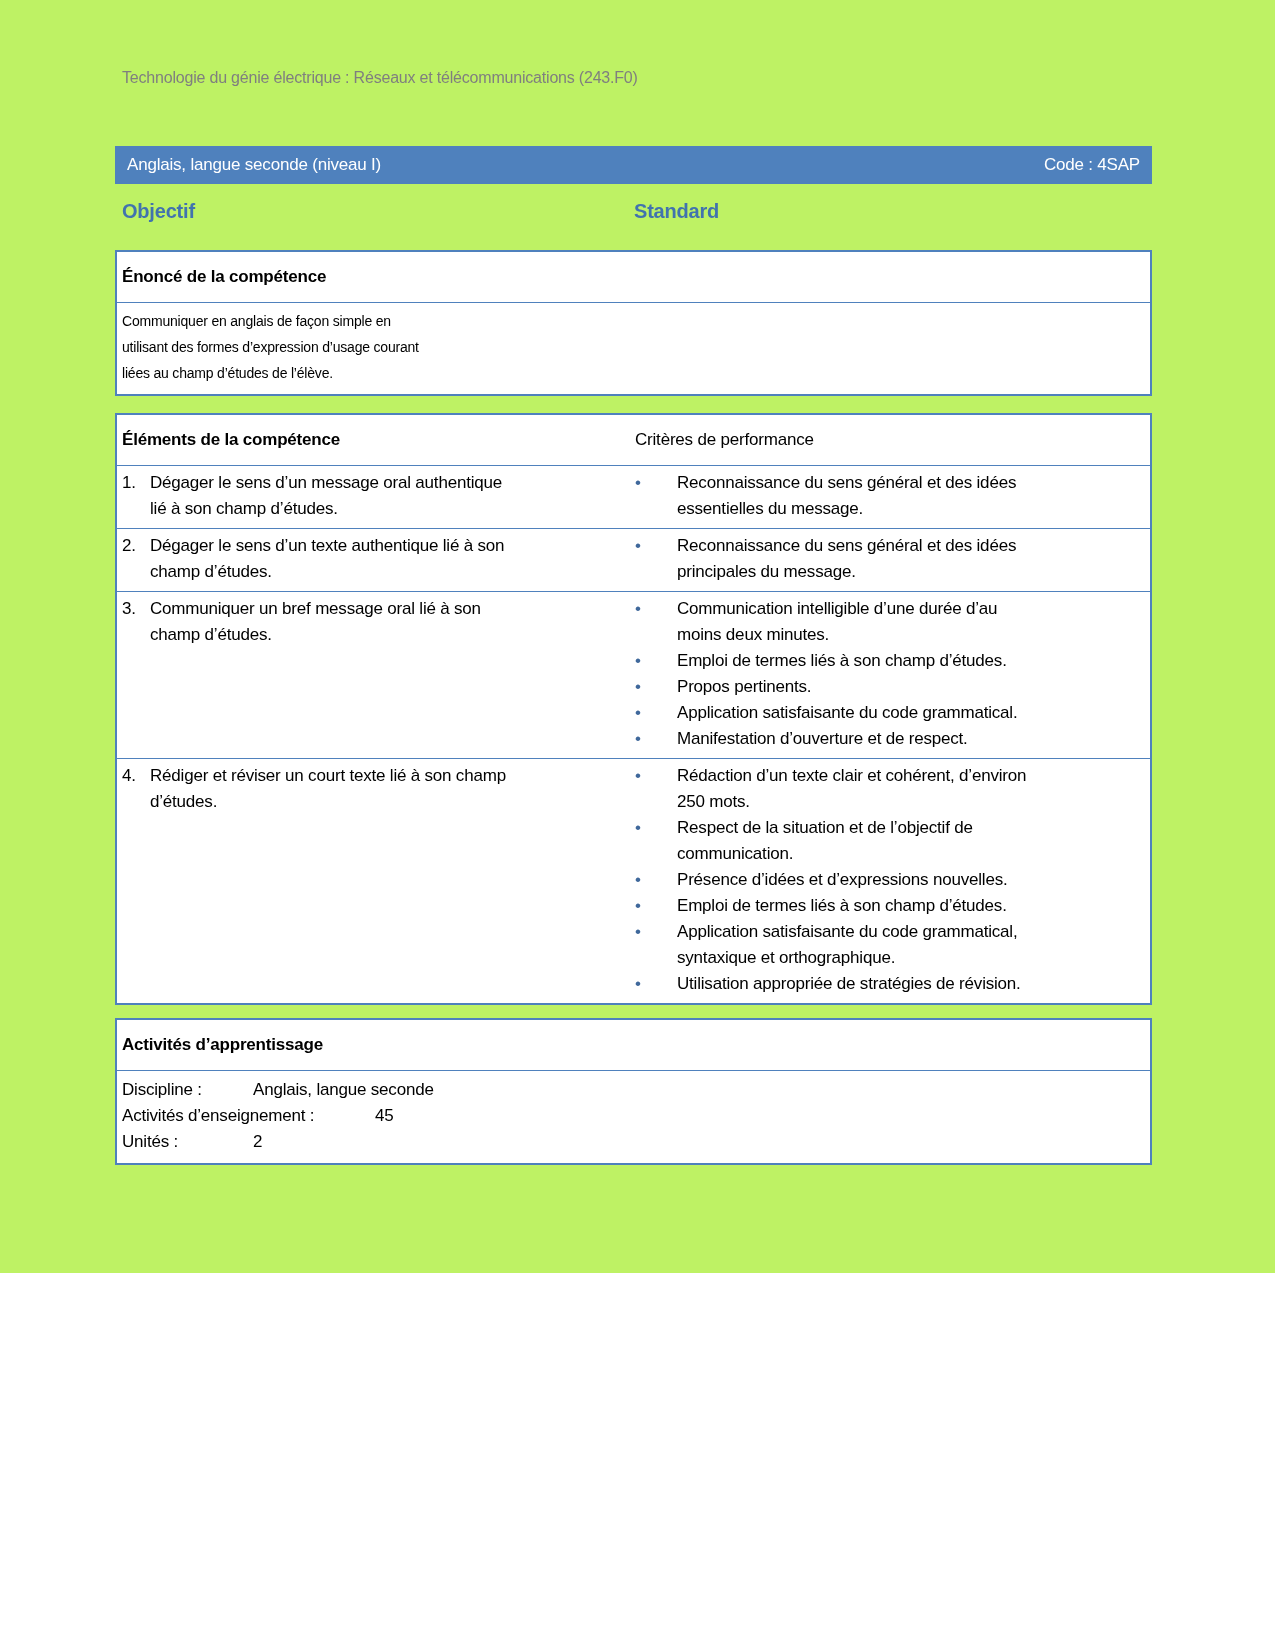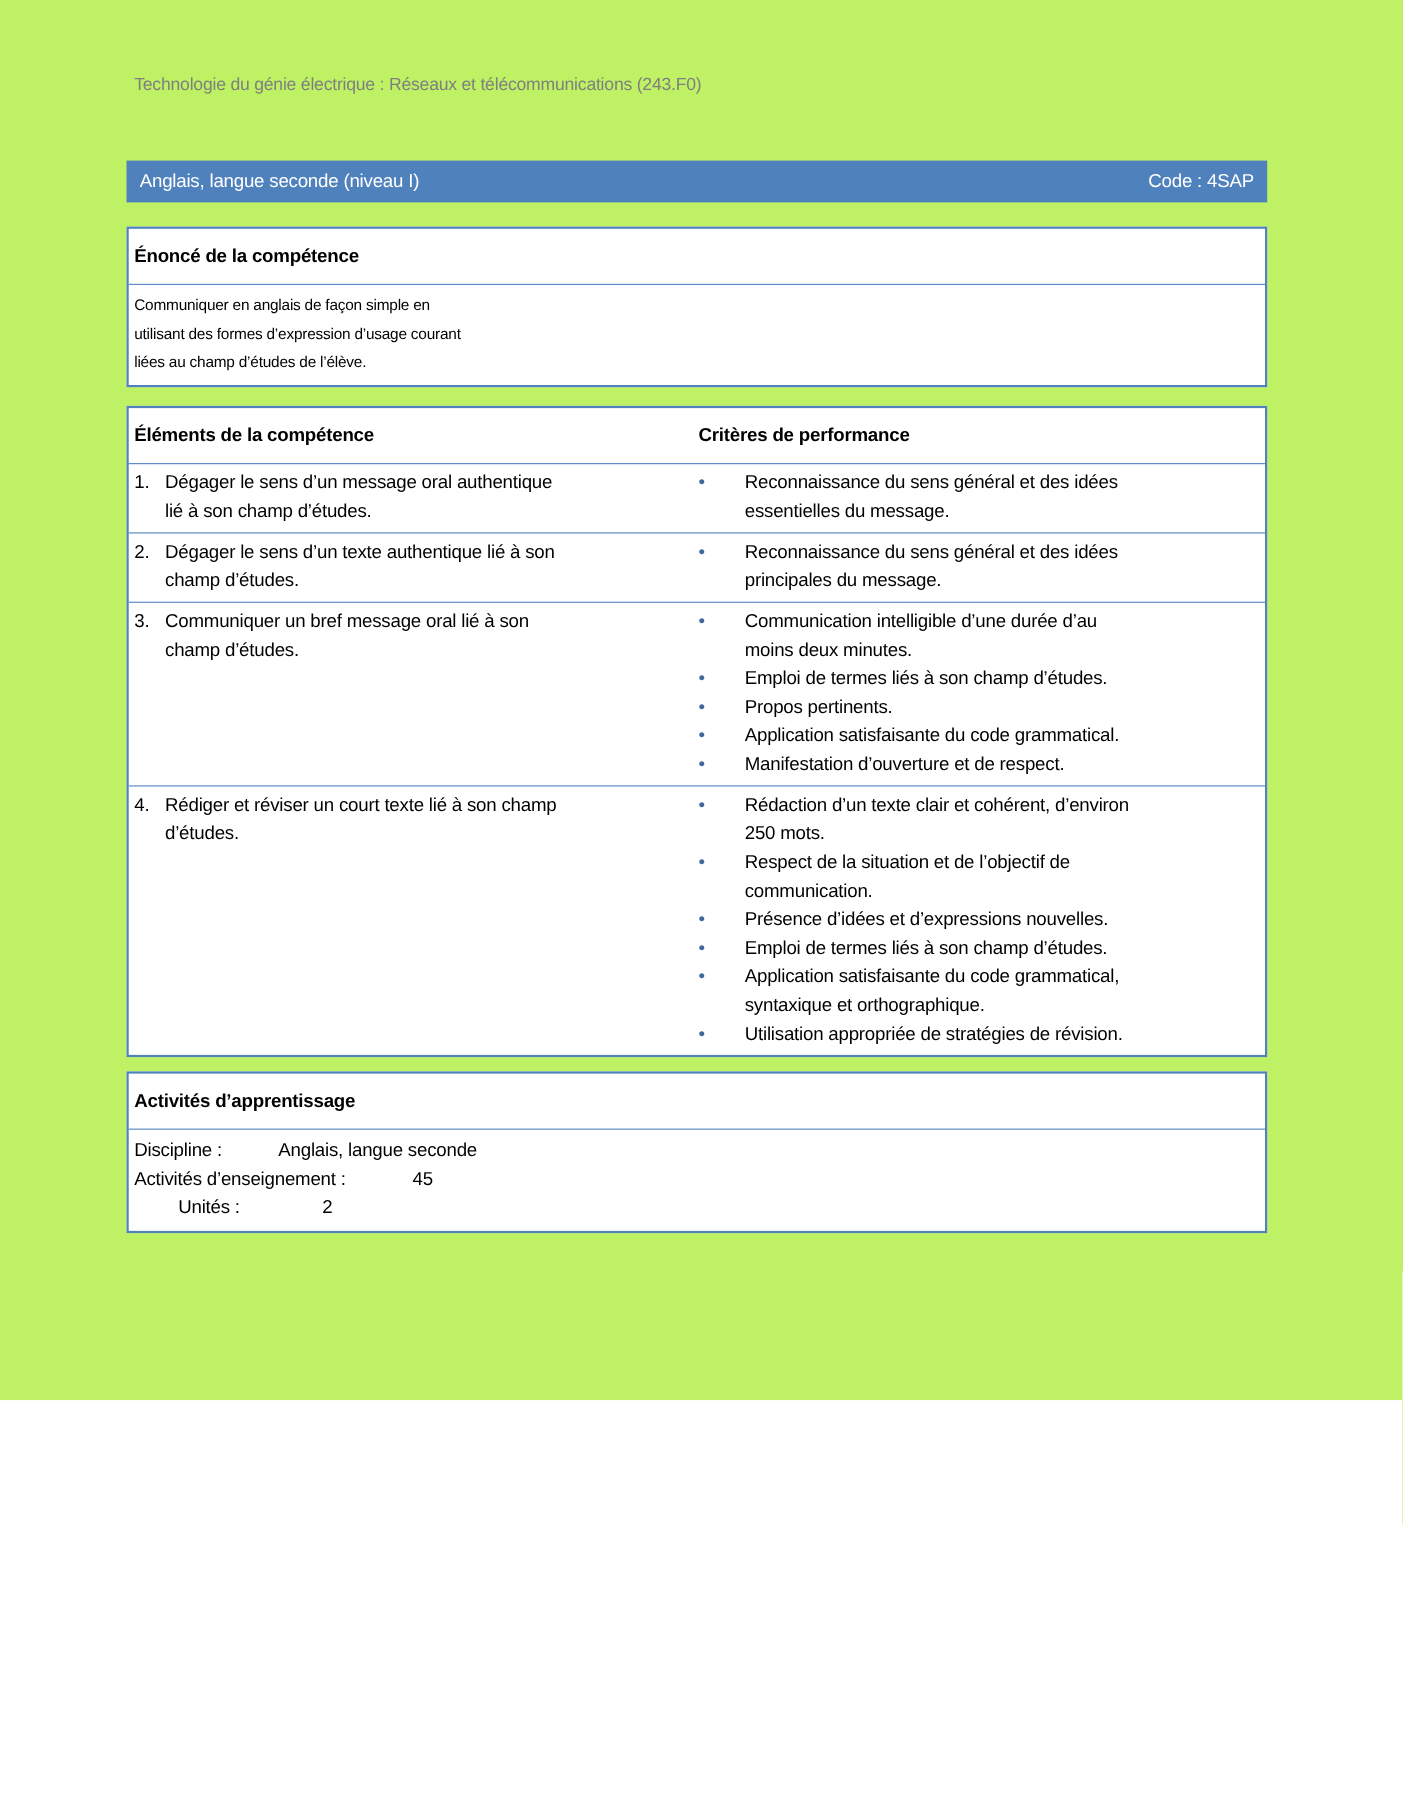--- a/index.html
+++ b/index.html
@@ -32,57 +32,61 @@
   .box3{margin-top:13px;}
 
   .box-header{border-bottom:1px solid var(--accent);padding:12px 10px 12px 5px;
     font-size:17px;font-weight:bold;line-height:26px;}
 
   .pre{white-space:pre-line;}
   .body-text{padding:5px 10px 8px 5px;font-size:14px;line-height:26px;}
 
   .split-header{display:flex;border-bottom:1px solid var(--accent);}
   .split-header .hdr-left{width:518px;padding:12px 10px 12px 5px;font-size:17px;font-weight:bold;line-height:26px;}
-  .split-header .hdr-right{flex:1;padding:12px 8px 12px 0;font-size:17px;font-weight:bold;line-height:26px;}
+  .split-header .hdr-right{flex:1;padding:12px 8px 12px 0;font-size:17px;font-weight:normal;line-height:26px;}
 
   .row{display:flex;}
   .row + .row{border-top:1px solid var(--accent);}
   .cell-left{width:518px;display:flex;padding:4px 10px 6px 5px;font-size:17px;line-height:26px;}
   .cell-left .num{width:28px;flex:none;}
   .cell-left .etext{flex:1;}
   .cell-right{flex:1;padding:4px 8px 6px 0;font-size:17px;line-height:26px;}
 
   .crit{display:flex;}
   .crit .dot{width:42px;flex:none;color:var(--bullet);}
   .crit .dot::before{content:"\2022";}
   .crit .btxt{flex:1;}
 
   .act-body{padding:6px 10px 8px 5px;font-size:17px;line-height:26px;}
   .act-row{display:flex;}
   .act-label{flex:none;}
   .act-row:nth-child(1) .act-label{width:131px;}
   .act-row:nth-child(2) .act-label{width:253px;}
-  .act-row:nth-child(3) .act-label{width:131px;margin-left:40px;}
+  .act-row:nth-child(3) .act-label{width:131px;}
 
   .footer{position:absolute;top:1556px;left:115px;width:1037px;height:28px;font-size:17px;}
   .footer .page-num{position:absolute;left:0;width:100%;text-align:center;color:var(--page-num);}
   .footer .ministry{position:absolute;right:0;color:var(--muted);}
 </style>
 </head>
 <body>
 
 <div class="page">
 
   <div class="top-header">Technologie du génie électrique : Réseaux et télécommunications (243.F0)</div>
 
   <div class="title-bar">
     <span>Anglais, langue seconde (niveau I)</span>
     <span>Code : 4SAP</span>
   </div>
 
+  <div class="col-headings">
+    <span class="col-heading objectif">Objectif</span>
+    <span class="col-heading standard">Standard</span>
+  </div>
 
   <div class="box box1">
     <div class="box-header">Énoncé de la compétence</div>
     <div class="body-text pre">Communiquer en anglais de façon simple en
 utilisant des formes d’expression d’usage courant
 liées au champ d’études de l’élève.</div>
   </div>
 
   <div class="box box2">
     <div class="split-header">

